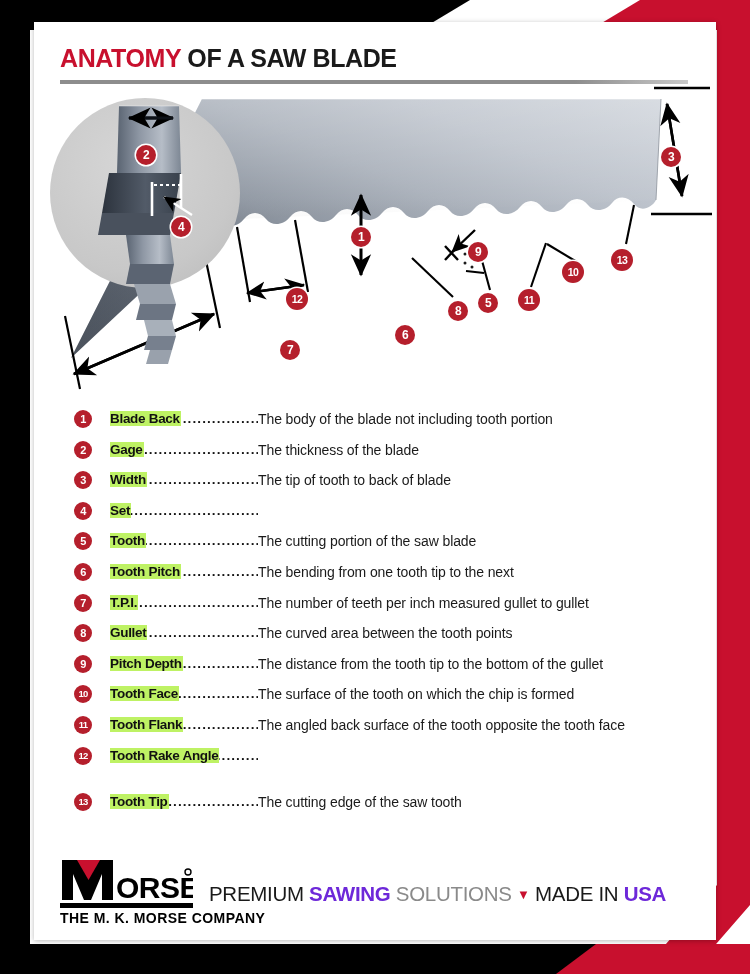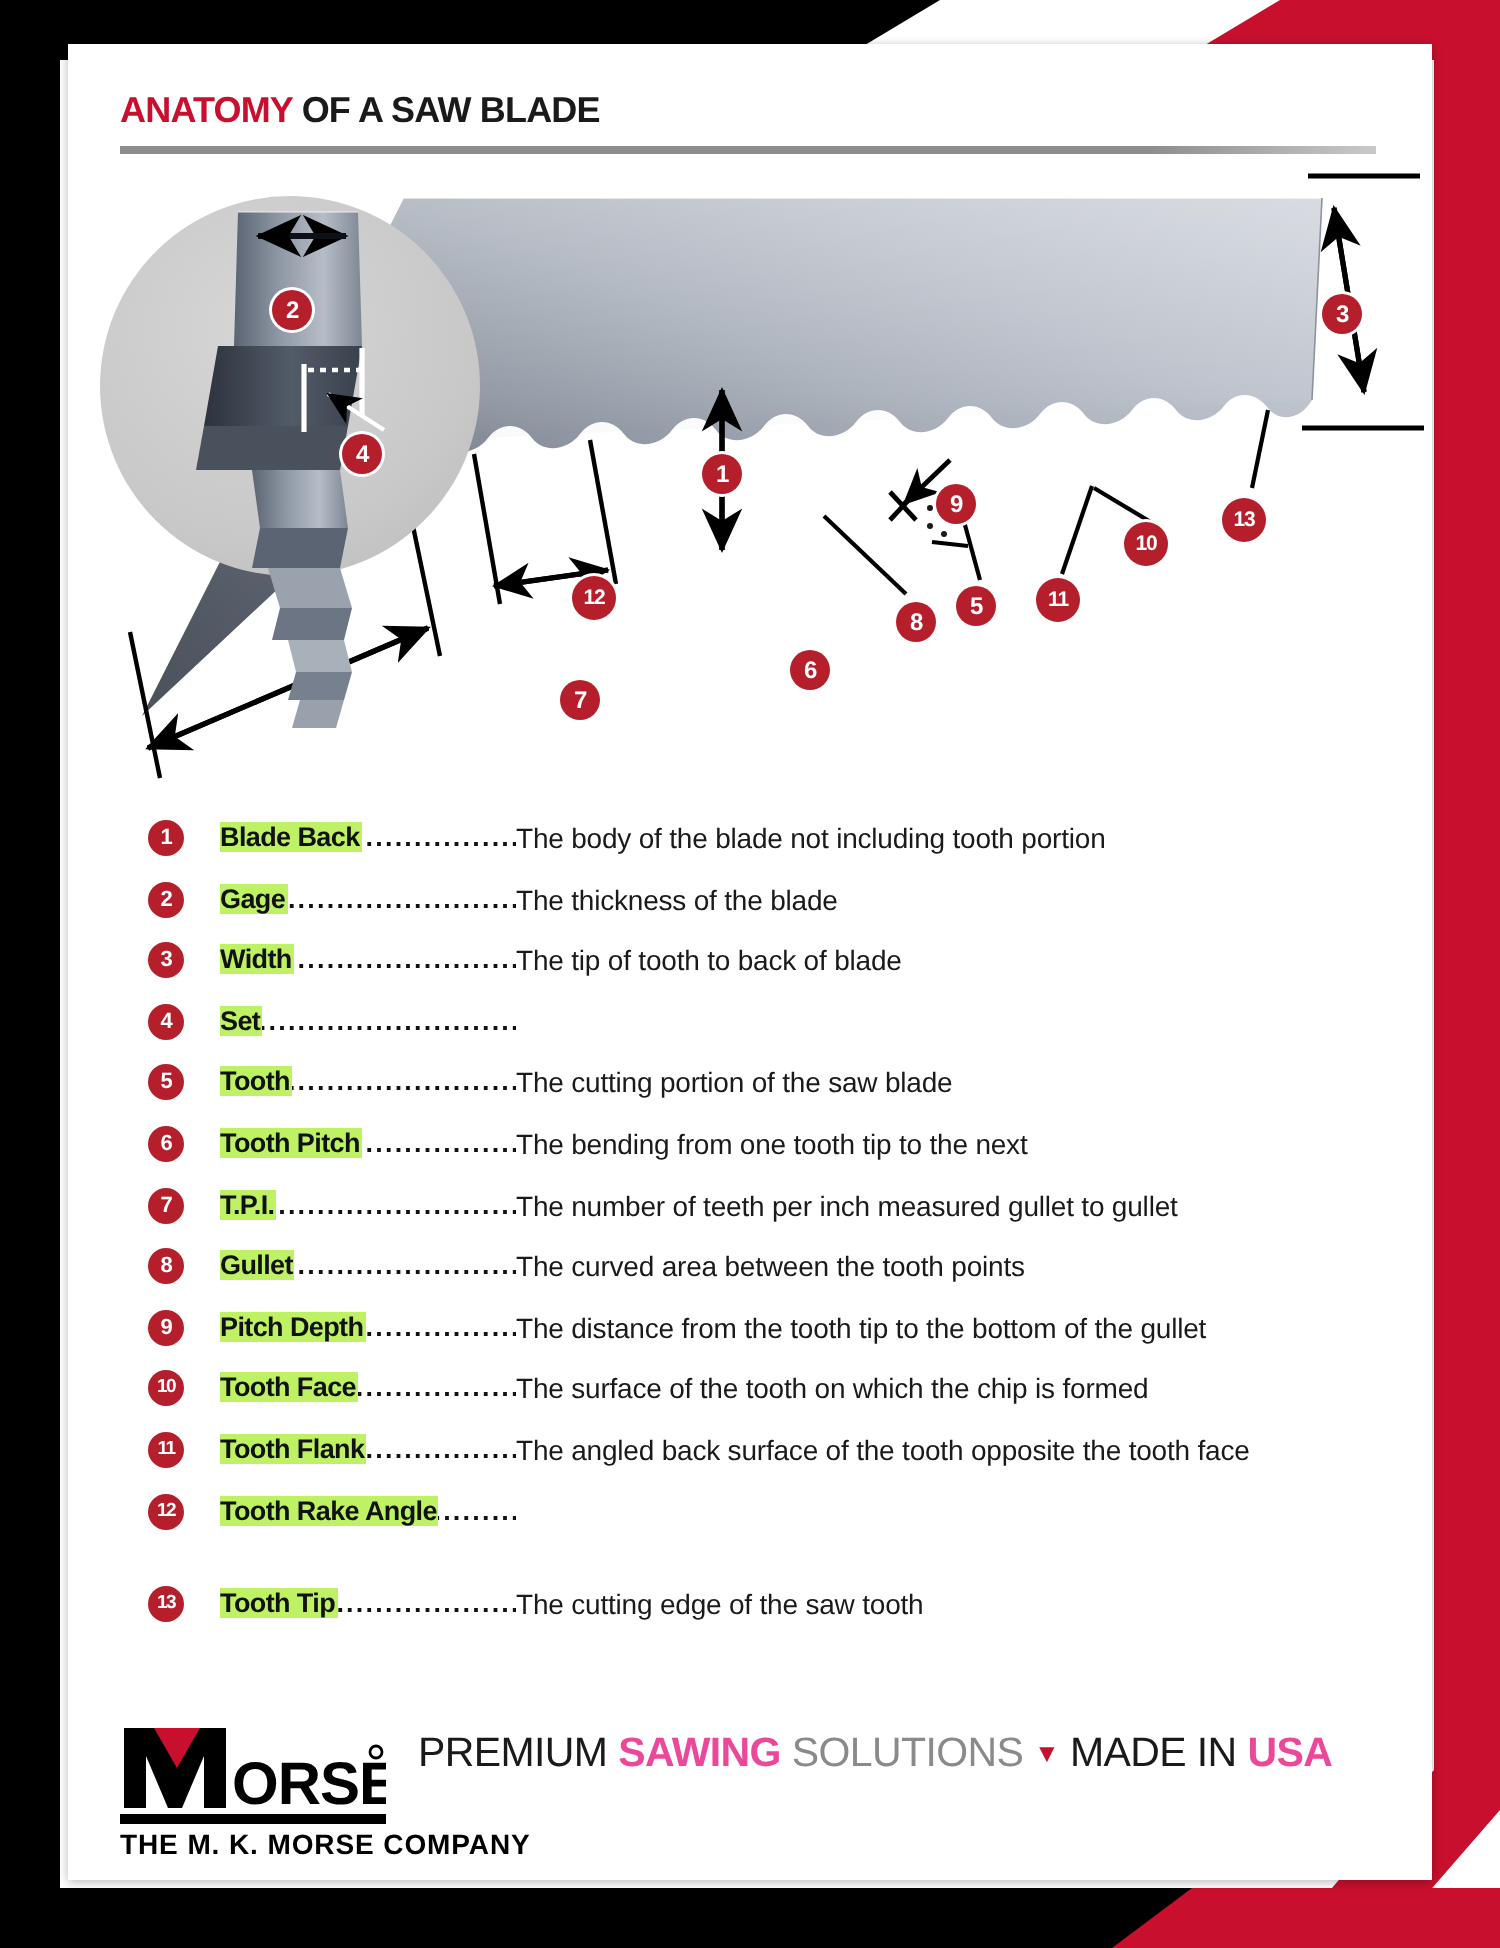--- a/index.html
+++ b/index.html
@@ -45,21 +45,21 @@
   
   #card{
     position:absolute;left:34px;top:22px;width:682px;height:918px;
     background:#ffffff;
     box-shadow:0 1px 5px rgba(0,0,0,0.28);
   }
 
   
   #header{position:absolute;left:60px;top:46px;width:626px;}
   #page-title{
-    font-size:18px;font-weight:bold;letter-spacing:-0.4px;
+    font-size:25px;font-weight:bold;letter-spacing:-0.4px;
     color:#1a1a1a;white-space:nowrap;line-height:1;
     font-family:"Liberation Sans", sans-serif;
   }
   #page-title .accent{color:#c8102e;}
   #title-rule{
     margin-top:9px;height:4px;width:628px;
     background:linear-gradient(to right,#8d8d8d 0%,#8d8d8d 82%,#c9c9c9 100%);
   }
 
   
@@ -93,35 +93,35 @@
     letter-spacing:1.1px;color:#111111;font-weight:bold;font-size:13.5px;
     text-align:right;overflow:hidden;white-space:nowrap;
   }
   .desc{
     flex:1 1 auto;
     font-size:14px;color:#1a1a1a;line-height:22px;letter-spacing:-0.1px;
   }
   .desc .cont{display:block;padding-left:38px;}
 
   
-  #footer{position:absolute;left:60px;top:862px;width:630px;height:60px;display:flex;}
+  #footer{position:absolute;left:60px;top:862px;width:630px;height:60px;display:flex;align-items:center;}
   #logo{flex:0 0 auto;width:133px;}
   #logo .logo-main{position:relative;height:44px;}
   #logo .logo-rule{height:5px;background:#000000;margin-top:1px;}
   #logo .logo-sub{
     font-size:14px;font-weight:bold;color:#000000;letter-spacing:0.45px;
     margin-top:2px;text-align:center;white-space:nowrap;
     font-family:"Liberation Sans", sans-serif;
   }
   #tagline{
     flex:1 1 auto;margin-left:16px;margin-top:3px;
     font-size:20.5px;letter-spacing:-0.3px;white-space:nowrap;
     color:#1a1a1a;font-family:"Liberation Sans", sans-serif;
   }
-  #tagline .red{color:#ec4899;font-weight:bold;}
+  #tagline .red{color:#6d28d9;font-weight:bold;}
   #tagline .gray{color:#8a8a8a;}
   #tagline .tri{color:#c8102e;font-size:13px;vertical-align:2px;}
 </style>
 </head>
 <body>
 
 <div id="page">
 
   <div class="deco" id="deco-top-black"></div>
   <div class="deco" id="deco-top-red"></div>

